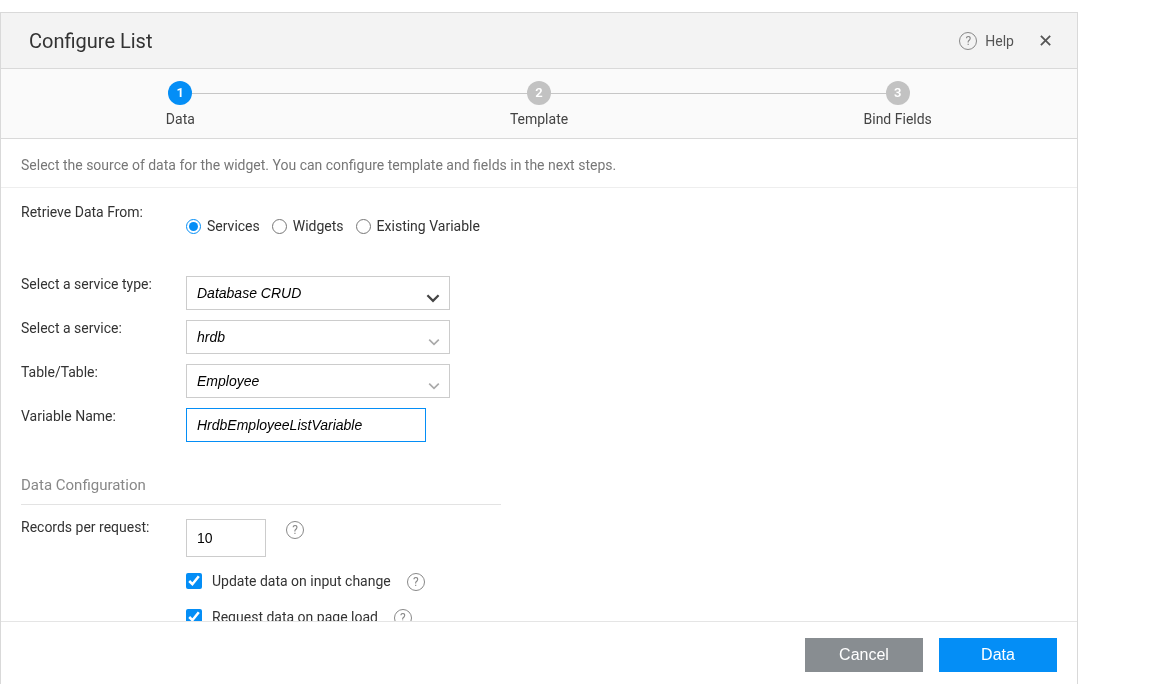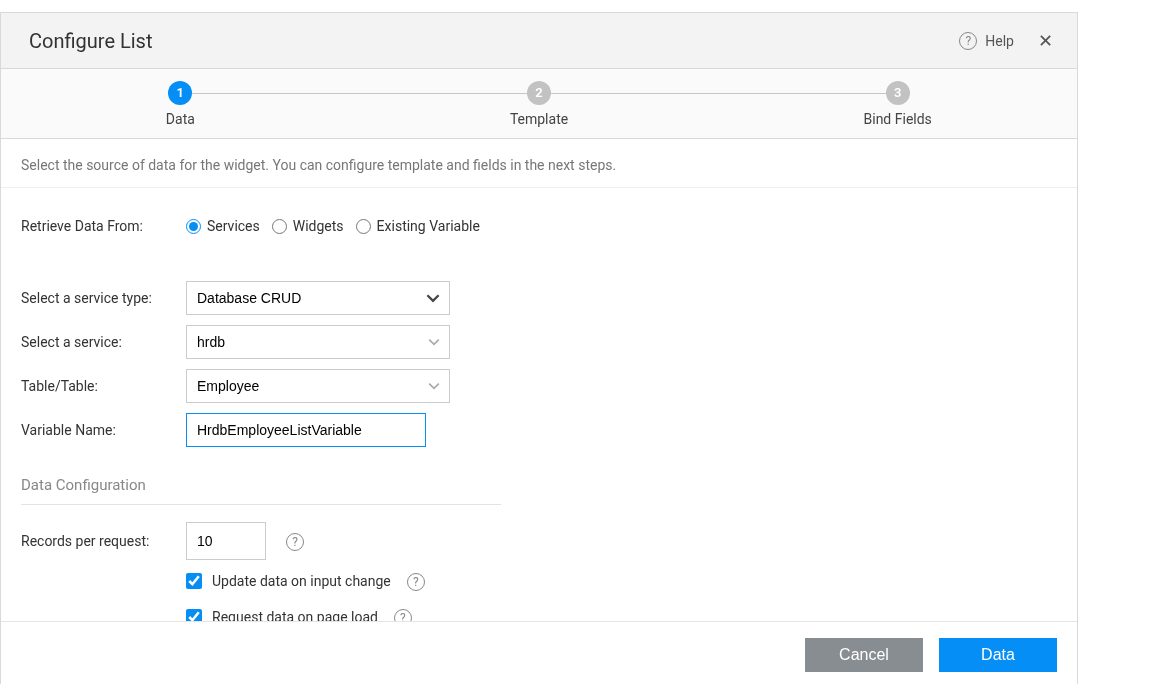--- a/index.html
+++ b/index.html
@@ -14,26 +14,26 @@
   
   .stepper { height: 70px; background: #fafafa; border-bottom: 1px solid #d9d9d9; position: relative; display: flex; }
   .stepper-line { position: absolute; top: 24px; left: 188px; right: 188px; height: 1px; background: #c6c6c6; }
   .step { flex: 1; display: flex; flex-direction: column; align-items: center; justify-content: center; gap: 6px; font-size: 14px; color: #444; }
   .step .bub { width: 24px; height: 24px; border-radius: 50%; background: #c2c2c2; color: #fff; display: flex; align-items: center; justify-content: center; font-size: 13px; font-weight: 600; z-index: 1; }
   .step.active .bub { background: #048ef6; }
   
   .mbody { flex: 1; overflow-y: scroll; position: relative; }
   .hint { padding: 18px 20px 14px 20px; font-size: 14px; color: #777; border-bottom: 1px solid #eee; }
   .form-area { padding: 16px 20px 30px 20px; }
-  .row { display: flex; align-items: center; min-height: 44px; }
+  .row { display: flex; min-height: 44px; }
   .lbl { width: 165px; font-size: 14px; color: #333; }
   .radios { display: flex; gap: 12px; align-items: center; font-size: 14px; }
   .radios label { display: flex; align-items: center; gap: 6px; cursor: pointer; }
   input[type=radio] { accent-color: #048ef6; width: 15px; height: 15px; }
-  .sel, .inp { height: 34px; border: 1px solid #ccc; font-size: 14px; padding: 0 10px; background: #fff; }
+  .sel, .inp { height: 34px; border: 1px solid #ccc; font-size: 14px; padding: 0 10px; background: #fff; font-style: italic; }
   .sel { width: 264px; appearance: none; position: relative; }
   .selwrap { position: relative; width: 264px; }
   .selwrap .caret { position: absolute; right: 10px; top: 50%; transform: translateY(-50%); pointer-events: none; color: #444; }
   .caret svg { display: block; }
   .sel-light .caret { color: #aaa; }
   .inp-var { width: 240px; border: 1px solid #048ef6; outline: none; }
   .section-h { margin-top: 24px; font-size: 15px; color: #888; padding-bottom: 10px; width: 480px; border-bottom: 1px solid #e3e3e3; margin-bottom: 14px; }
   .rec-inp { width: 80px; height: 38px; border: 1px solid #ccc; padding: 0 10px; font-size: 14px; }
   .info-ic { margin-left: 20px; }
   .info-ic .qcircle { width: 18px; height: 18px; }

